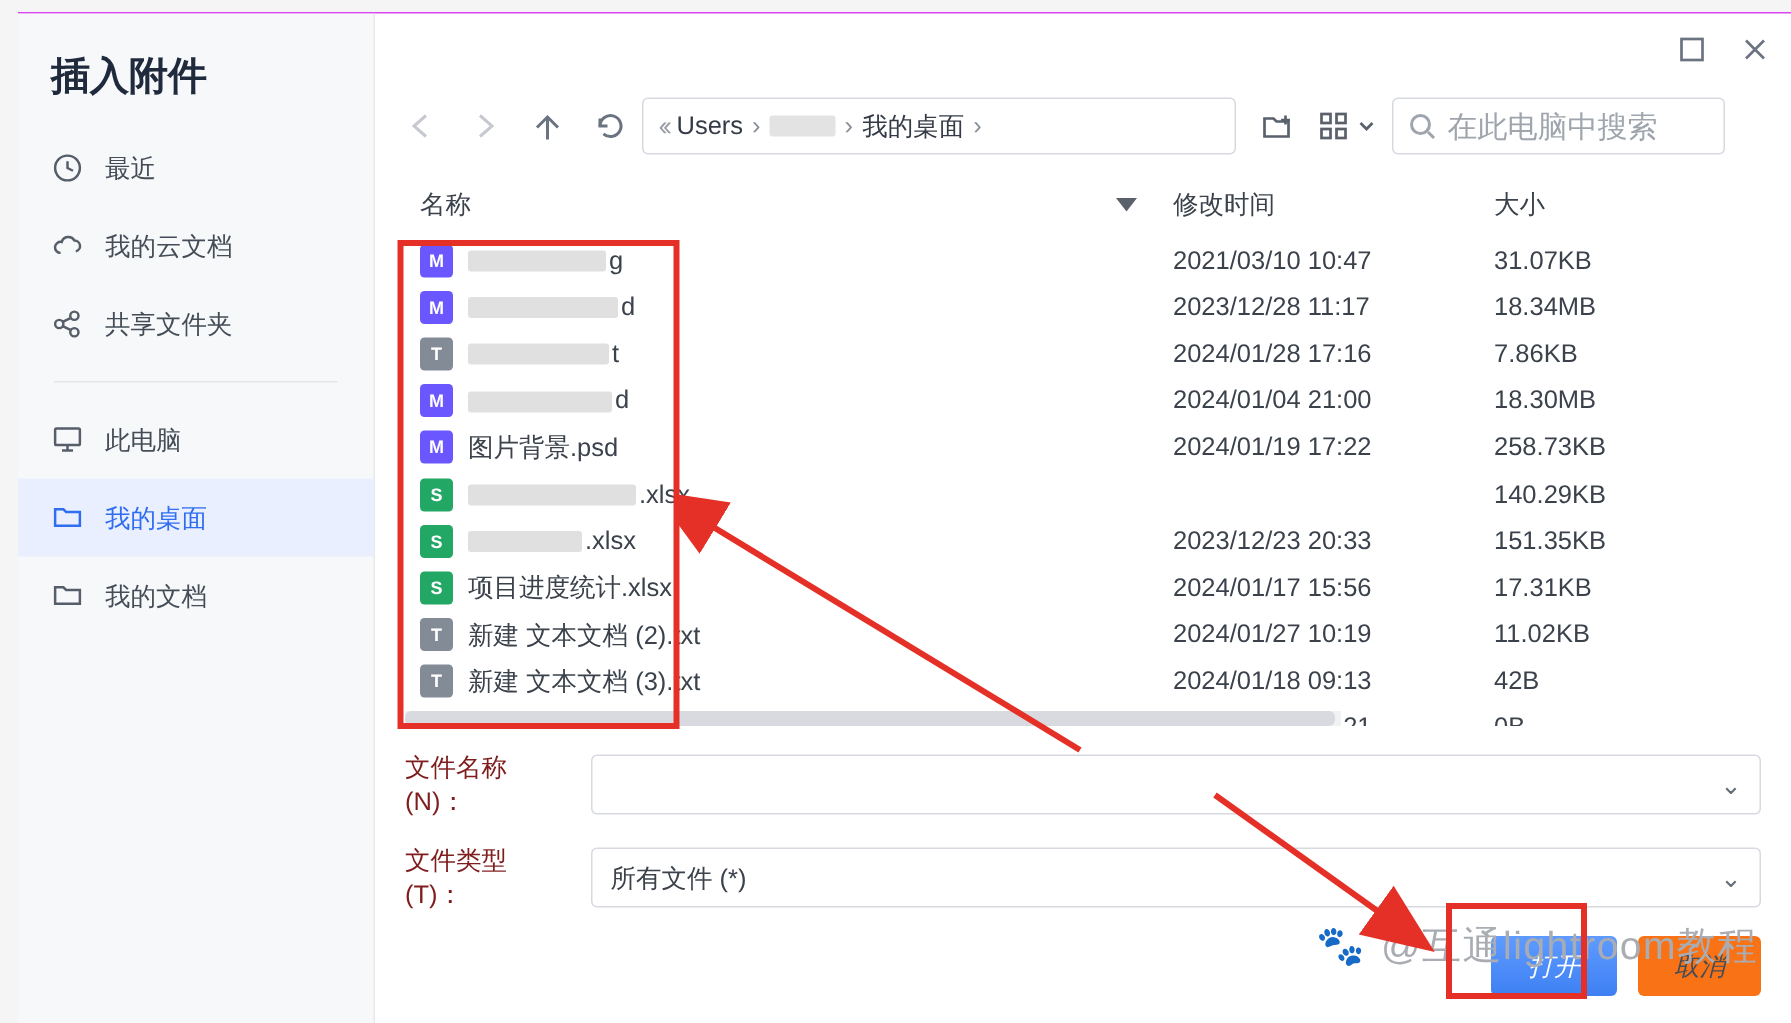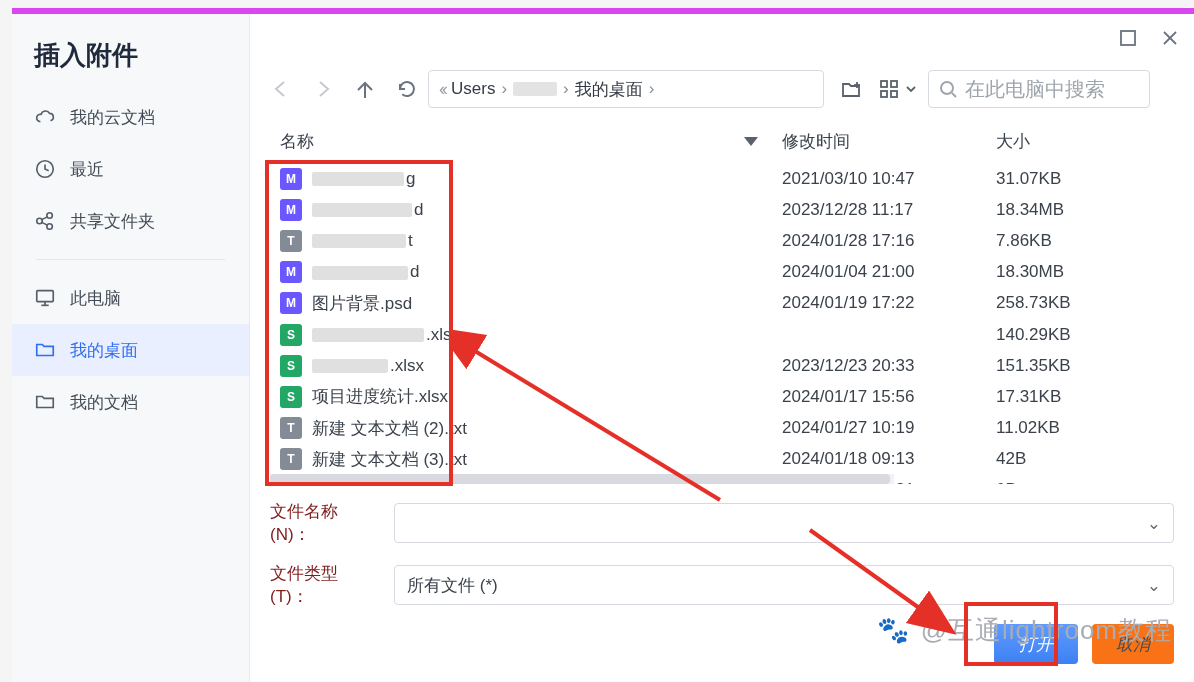--- a/index.html
+++ b/index.html
@@ -1,17 +1,17 @@
 <!DOCTYPE html>
 <html><head>
 <meta charset="utf-8">
 <style>
   * { margin:0; padding:0; box-sizing:border-box; font-family: "Microsoft YaHei", "PingFang SC", sans-serif; }
   body { width:1194px; height:682px; background:#f5f5f5; position:relative; }
-  .window { position:absolute; top:8px; left:12px; right:0; bottom:0; background:#ffffff; display:flex; overflow:hidden; border-top:6px solid #d946ef;}
+  .window { position:absolute; top:8px; left:12px; right:0; bottom:0; background:#ffffff; display:flex; overflow:hidden; border-top:1px solid #d946ef;}
   .sidebar { width:238px; background:#f7f8fa; border-right:1px solid #e8e8e8; padding:18px 0 0 0;}
   .sidebar-title { font-size:26px; font-weight:600; color:#1f2a3d; padding:6px 22px 18px 22px;}
   .side-item { display:flex; align-items:center; gap:14px; padding:0 22px; height:52px; color:#444d57; font-size:17px; cursor:pointer;}
   .side-item .icon { width:22px; height:22px; display:flex; align-items:center; justify-content:center; color:#555e69; }
   .side-item .icon svg { width:22px; height:22px; stroke:currentColor; fill:none; stroke-width:1.8; }
   .side-sep { height:1px; background:#e4e6ea; margin:12px 24px 12px 24px;}
   .side-item.active { background:#e9efff; color:#2f6ef0;}
   .side-item.active .icon { color:#2f6ef0;}
   .main { flex:1; display:flex; flex-direction:column; position:relative;}
   .win-controls { position:absolute; top:14px; right:14px; display:flex; gap:22px; color:#6b7280;}
@@ -70,33 +70,33 @@
 <body>
 
 <div class="window">
 
   <div class="sidebar">
     <div class="sidebar-title">插入附件</div>
     <div id="side-groups">
         <div class="side-item">
           <span class="icon">
             <svg viewBox="0 0 24 24">
-              <path d="M7 17a4 4 0 1 1 .8-7.9A5 5 0 0 1 17 8a4 4 0 0 1 1 7.9"></path>
-            </svg>
-          </span>
-          <span>我的云文档</span>
-        </div>
-        <div class="side-item">
-          <span class="icon">
-            <svg viewBox="0 0 24 24">
               <circle cx="12" cy="12" r="9"></circle>
               <polyline points="12,7 12,12 16,14"></polyline>
             </svg>
           </span>
           <span>最近</span>
+        </div>
+        <div class="side-item">
+          <span class="icon">
+            <svg viewBox="0 0 24 24">
+              <path d="M7 17a4 4 0 1 1 .8-7.9A5 5 0 0 1 17 8a4 4 0 0 1 1 7.9"></path>
+            </svg>
+          </span>
+          <span>我的云文档</span>
         </div>
         <div class="side-item">
           <span class="icon">
             <svg viewBox="0 0 24 24">
               <circle cx="6" cy="12" r="3"></circle>
               <circle cx="17" cy="6" r="3"></circle>
               <circle cx="17" cy="18" r="3"></circle>
               <line x1="8.5" y1="10.5" x2="14.5" y2="7.5"></line>
               <line x1="8.5" y1="13.5" x2="14.5" y2="16.5"></line>
             </svg>

